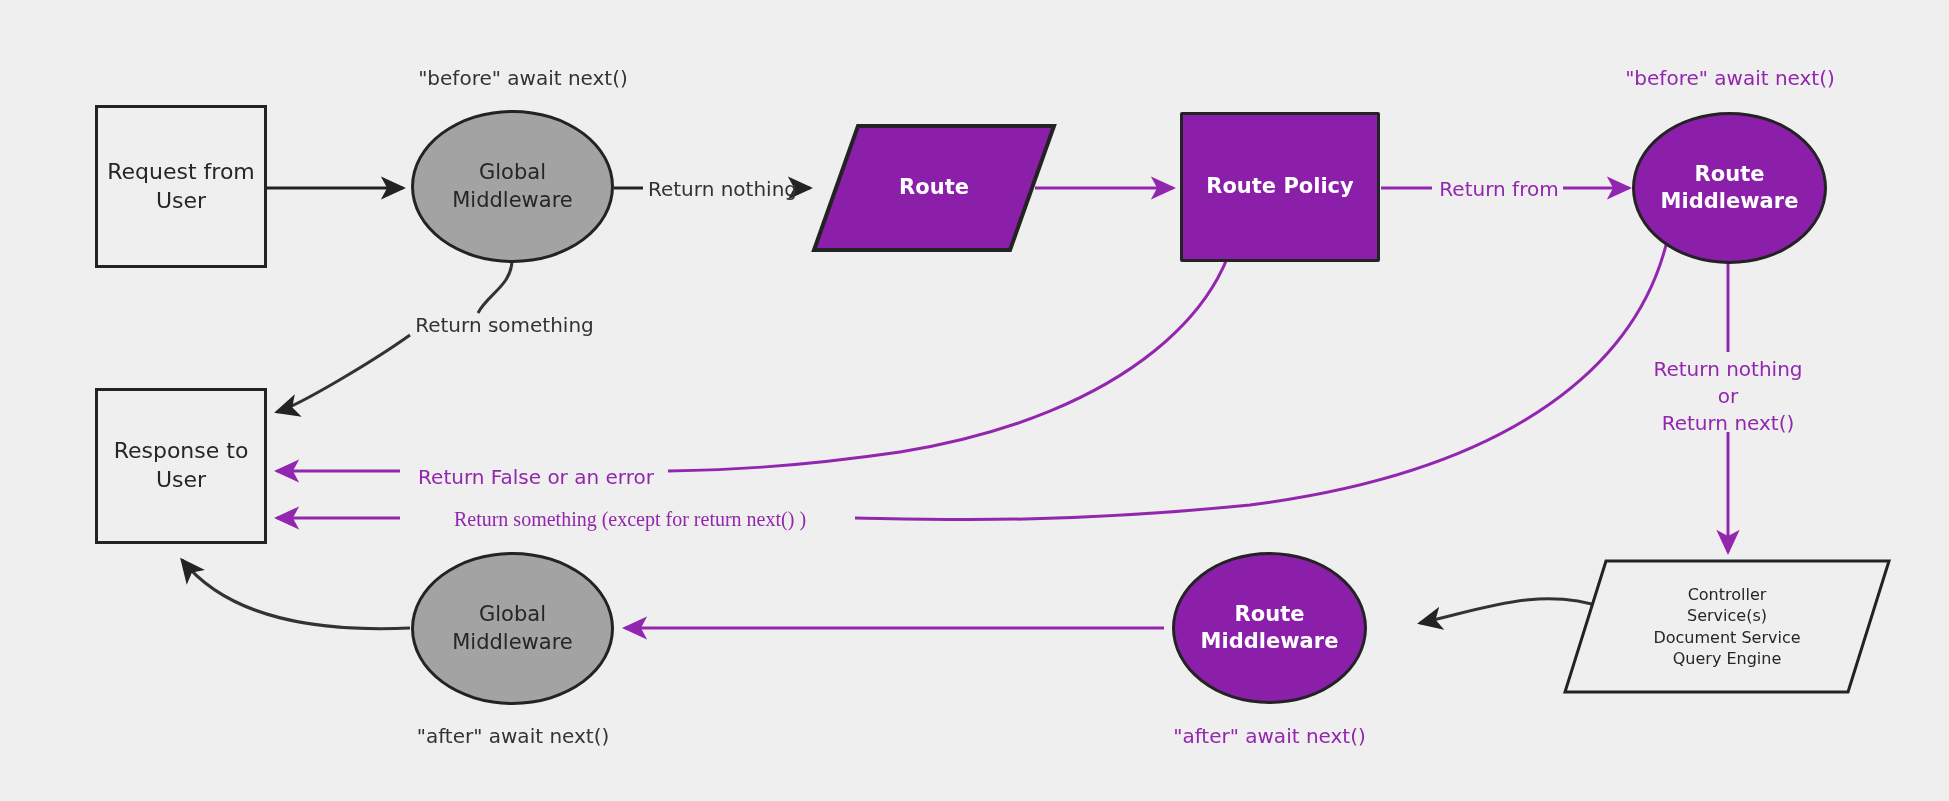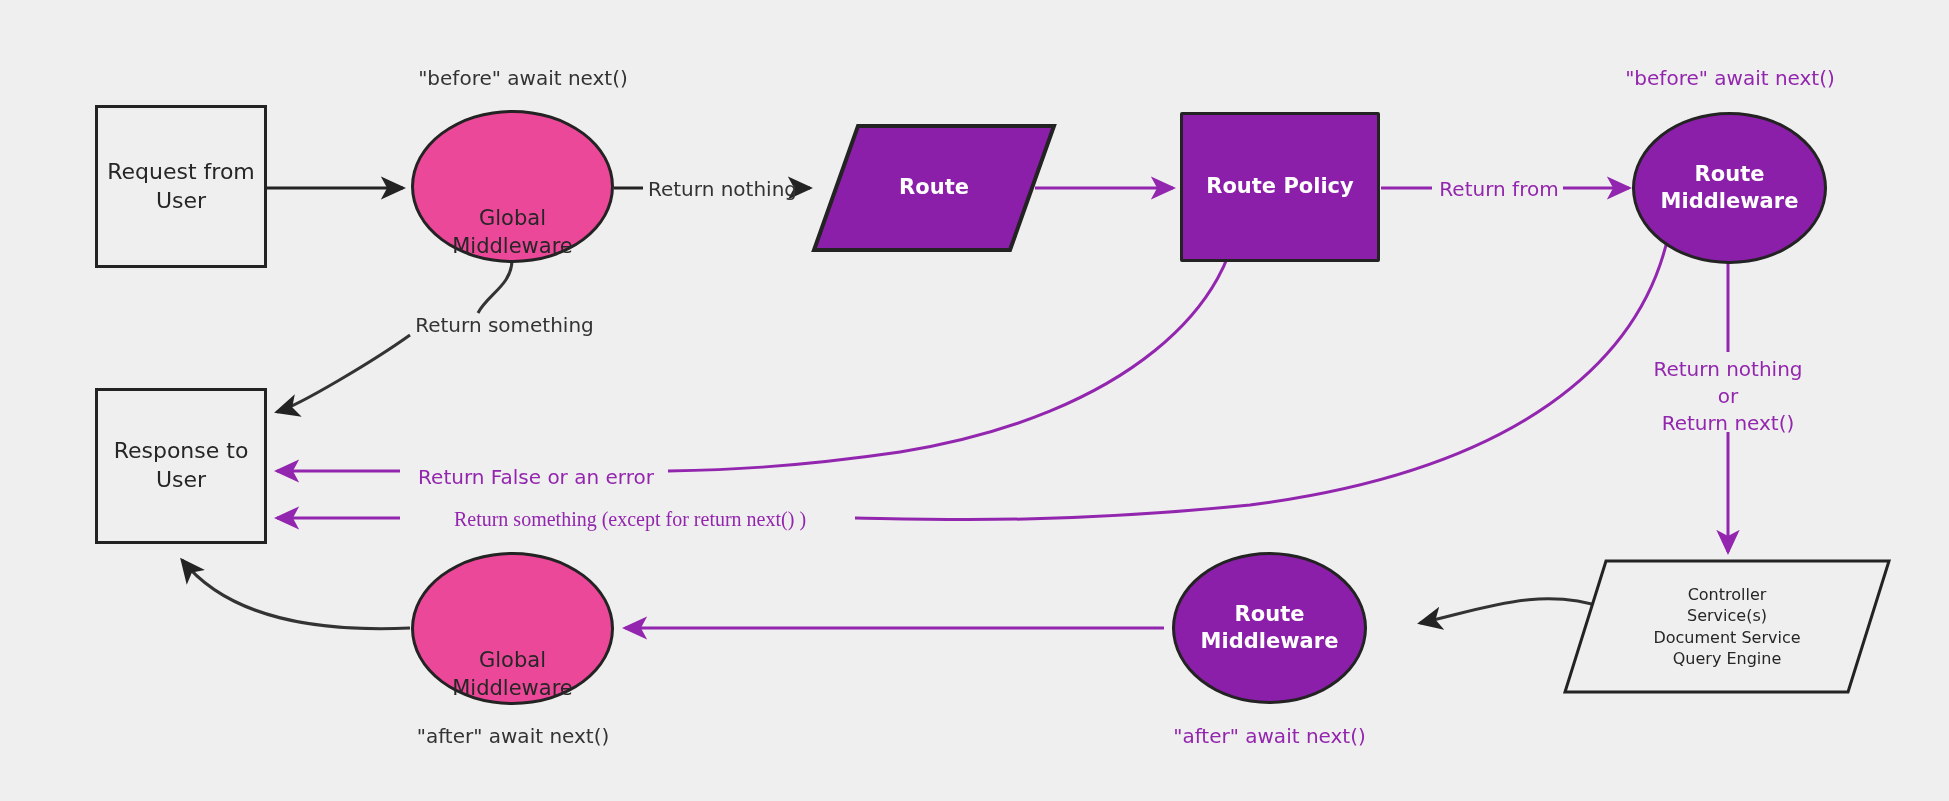--- a/index.html
+++ b/index.html
@@ -32,26 +32,25 @@
   .node .lbl{display:block;}
   .rect-node{
     border:3px solid #232323;
     background:#efefef;
     color:#262626;
     font-size:22px;
     font-weight:400;
   }
   .ellipse-node-plain{
     border:3px solid #232323;
-    background:#ec4899;
+    background:#a3a3a3;
     border-radius:50%;
     color:#262626;
     font-size:21px;
     font-weight:400;
-    align-items:flex-end;
   }
   .ellipse-node-purple{
     border:3px solid #232323;
     background:#8B1FA9;
     border-radius:50%;
     color:#ffffff;
     font-size:21px;
     font-weight:bold;
   }
   .rounded-node-purple{

